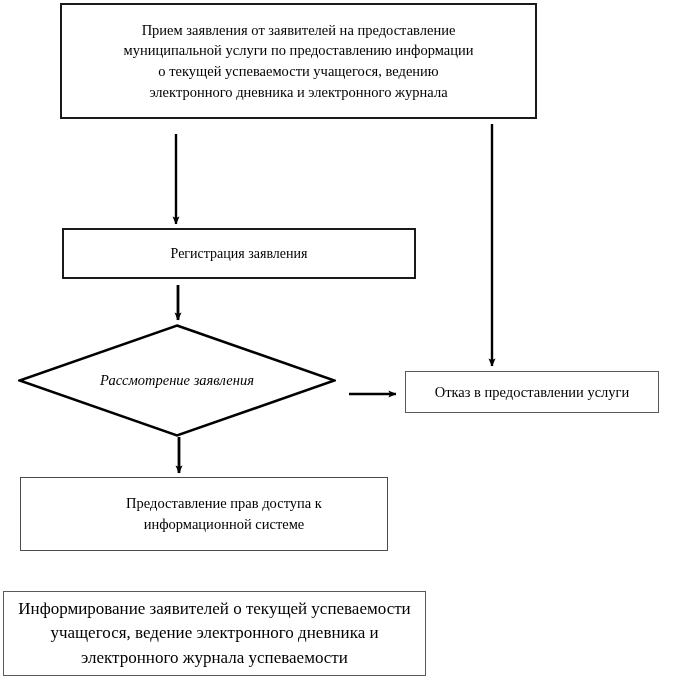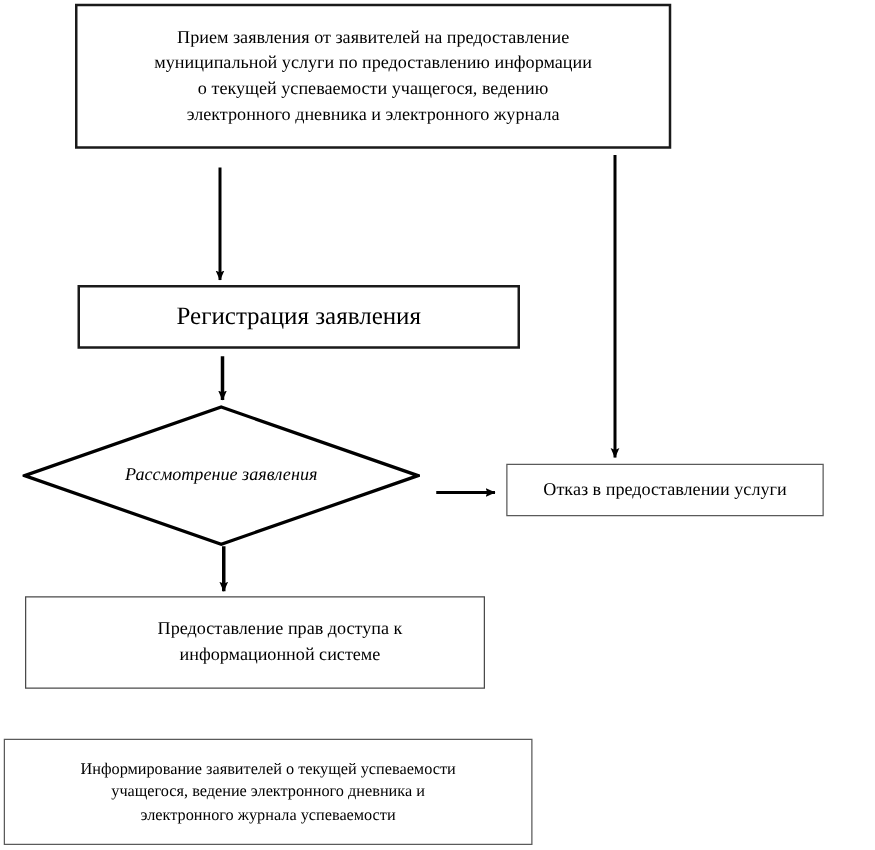--- a/index.html
+++ b/index.html
@@ -46,33 +46,33 @@
   }
 
   
   #node-intake {
     left: 60px; top: 3px; width: 477px; height: 116px;
     font-size: 14.5px;
     padding: 0 14px;
   }
   #node-registration {
     left: 62px; top: 228px; width: 354px; height: 51px;
-    font-size: 20px;
+    font-size: 14px;
   }
   #node-refusal {
     left: 405px; top: 371px; width: 254px; height: 42px;
     font-size: 14.5px;
   }
   #node-access {
     left: 20px; top: 477px; width: 368px; height: 74px;
     font-size: 14.5px;
   }
   #node-informing {
     left: 3px; top: 591px; width: 423px; height: 85px;
-    font-size: 13px;
+    font-size: 17px;
   }
 
   
   #node-decision {
     left: 18px; top: 324px; width: 318px; height: 113px;
     font-size: 14.5px;
     background: transparent;
   }
   #node-decision svg {
     position: absolute;

